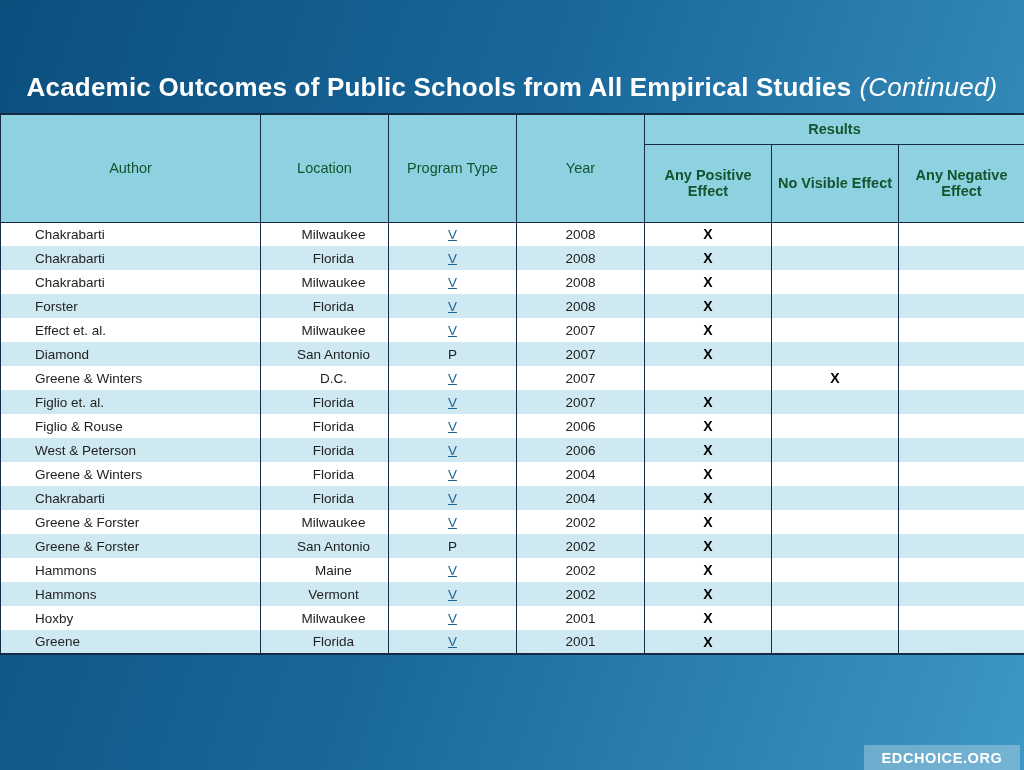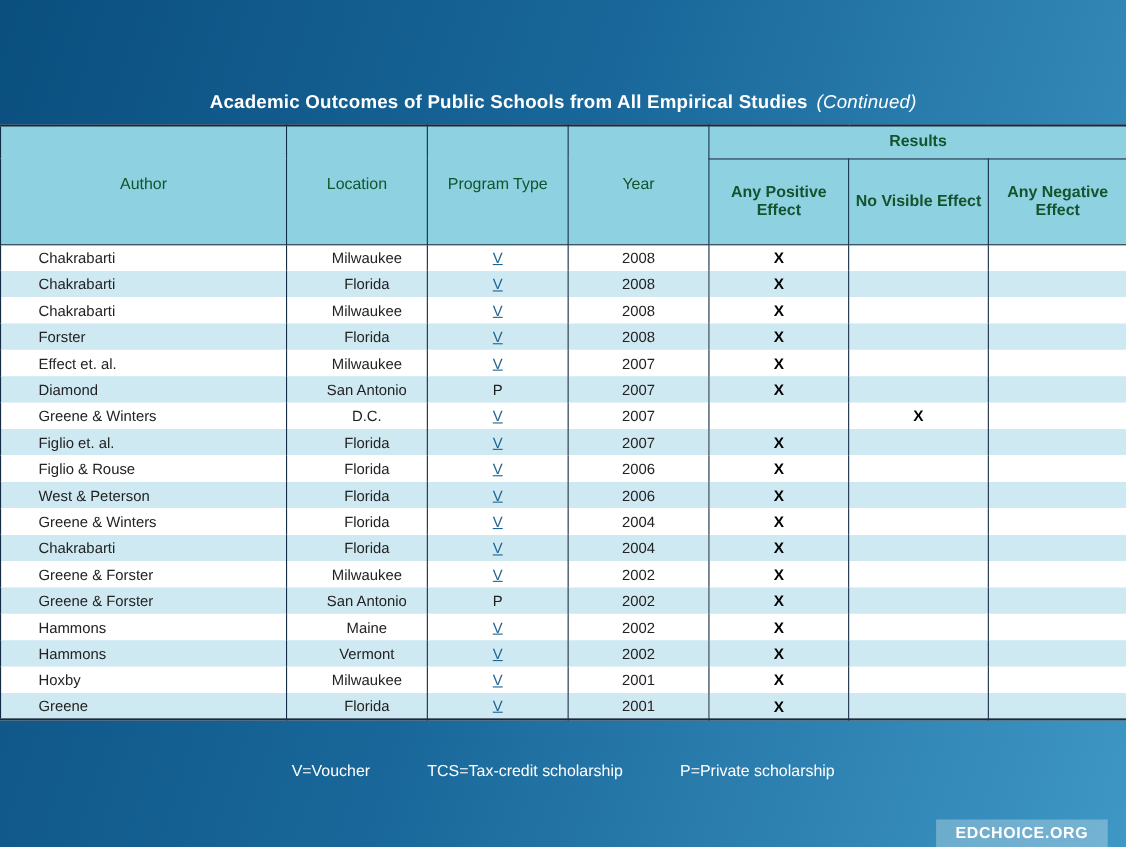--- a/index.html
+++ b/index.html
@@ -14,21 +14,21 @@
   html,body{margin:0;padding:0;}
   body{
     width:1024px;height:770px;overflow:hidden;position:relative;
     font-family:"Liberation Sans", sans-serif;
     background:linear-gradient(108deg, var(--background-start) 0%, #19679a 45%, var(--background-end) 100%);
   }
   .title-bar{
     height:113px;display:flex;align-items:flex-end;justify-content:center;
     padding-bottom:10px;
   }
-  .title{color:#ffffff;font-size:17px;font-weight:bold;letter-spacing:0.2px;}
+  .title{color:#ffffff;font-size:26px;font-weight:bold;letter-spacing:0.2px;}
   .title .suffix{font-style:italic;font-weight:normal;margin-left:8px;}
   table.data{
     width:1024px;border-collapse:collapse;table-layout:fixed;background:#ffffff;
     border-top:2px solid var(--border);border-bottom:2px solid var(--border);
   }
   thead th{
     background:var(--header-bg);color:#14532d;
     border:1px solid var(--border);
     font-size:14.5px;font-weight:normal;text-align:center;padding:2px 4px;
   }
@@ -45,21 +45,21 @@
   td.location{text-align:center;padding-left:22px;}
   td.center{text-align:center;}
   td.x-cell{text-align:center;font-weight:bold;color:#000;font-size:14px;}
   .ptype{color:#222;}
   .ptype.link{color:var(--link);text-decoration:underline;cursor:pointer;}
   .footer-band{padding-top:13px;color:#ffffff;}
   .note{font-size:13.5px;padding-left:20px;}
   .note .label{font-style:italic;}
   .legend{display:flex;justify-content:center;gap:52px;margin-top:25px;font-size:14.5px;}
   .brand{
-    position:absolute;right:17px;bottom:0;width:156px;height:25px;
+    position:absolute;right:4px;bottom:0;width:156px;height:25px;
     background:rgba(205,225,236,0.38);
     display:flex;align-items:center;justify-content:center;
     color:#ffffff;font-weight:bold;font-size:14.5px;letter-spacing:0.6px;
   }
 </style>
 </head>
 <body>
 
 <div class="title-bar">
   <div class="title">
@@ -251,20 +251,15 @@
     <td class="center"><span class="ptype link">V</span></td>
     <td class="center">2001</td>
     <td class="x-cell">X</td>
     <td class="x-cell"></td>
     <td class="x-cell"></td>
   </tr>
     </tbody>
 </table>
 
 <div class="footer-band">
-  <div class="legend">
-    <span>V=Voucher</span>
-    <span>TCS=Tax-credit scholarship</span>
-    <span>P=Private scholarship</span>
-  </div>
 </div>
 
 <div class="brand">EDCHOICE.ORG</div>
 
 </body></html>

